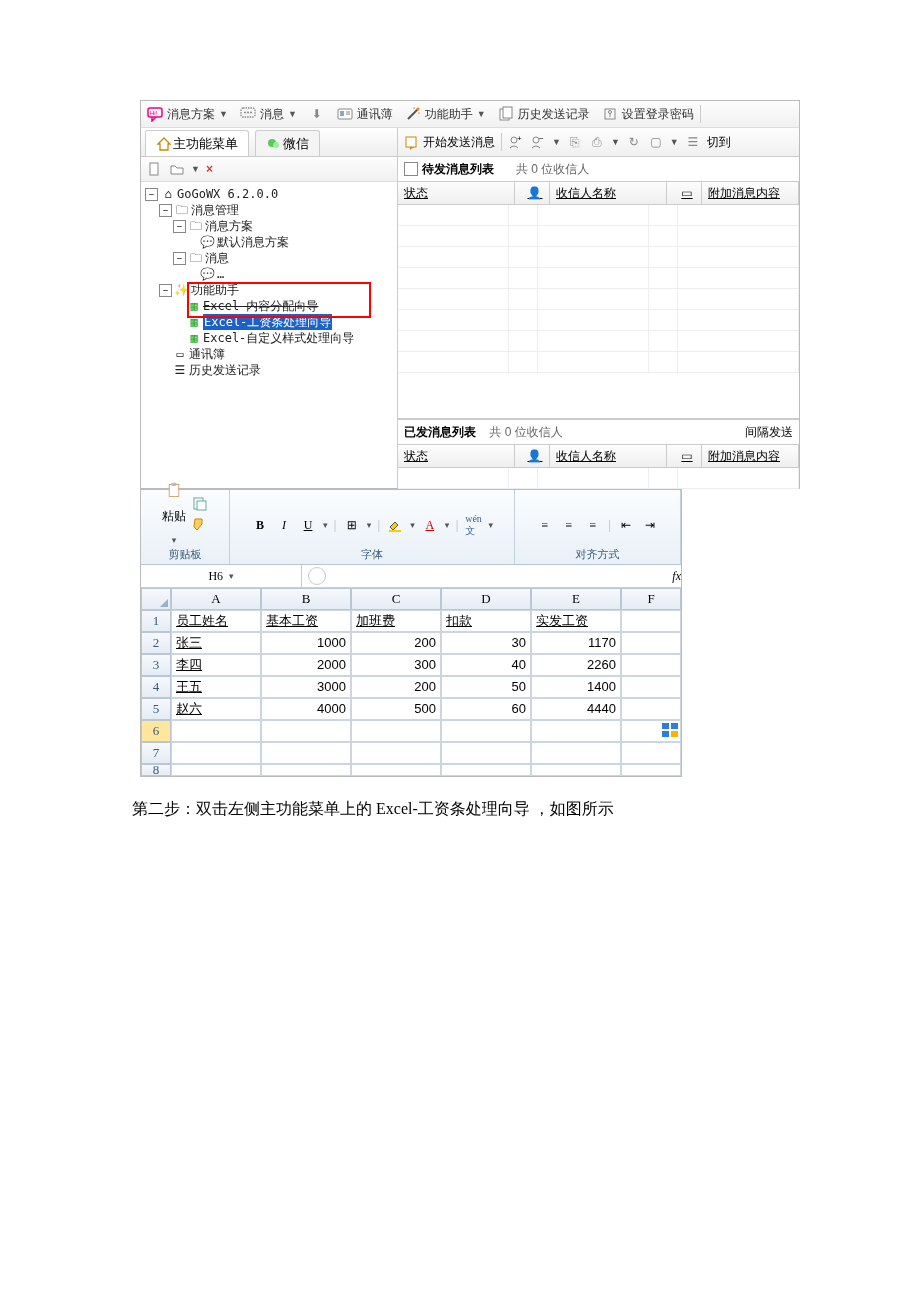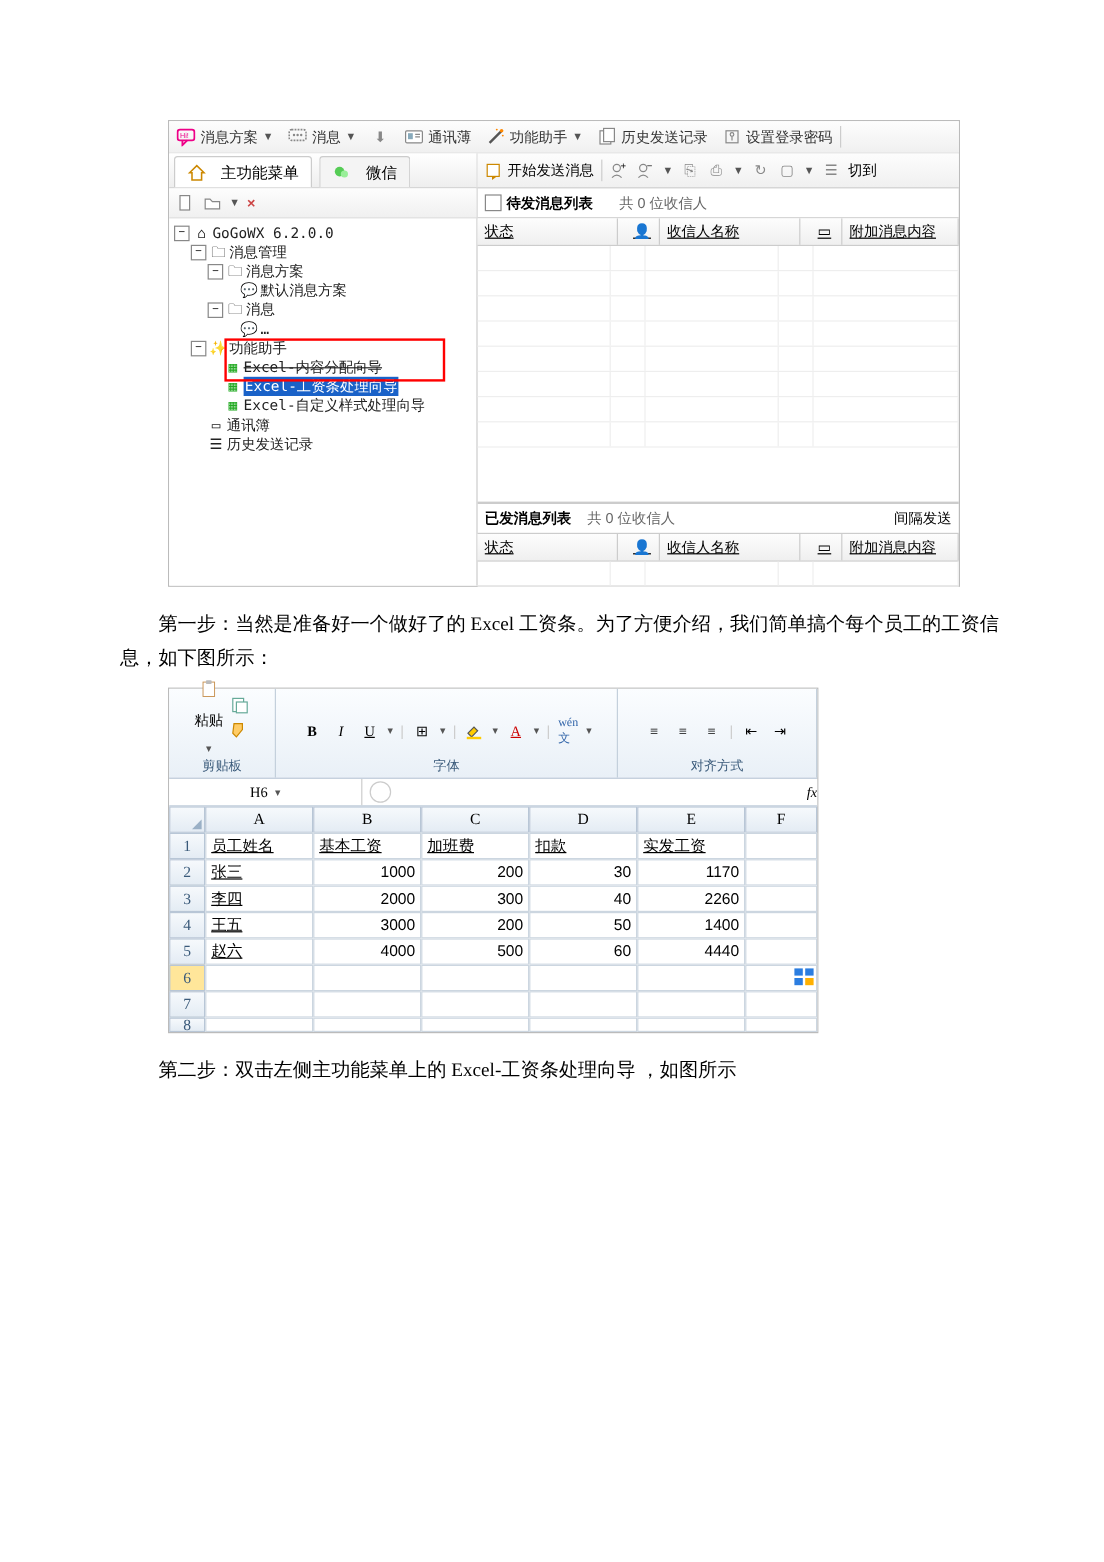--- a/index.html
+++ b/index.html
@@ -53,21 +53,21 @@
     flex-direction:column;
   }
   .tabbar {
     display:flex;
     height:28px;
     background:linear-gradient(#fff,#eee);
     border-bottom:1px solid #ccc;
     font-size:13px;
   }
   .tab {
-    display:flex; align-items:center; gap:12px;
+    display:flex; align-items:center; gap:1px;
     padding:0 10px;
     border:1px solid #ccc;
     border-bottom:none;
     background:#fff;
     margin:2px 2px 0 4px;
     border-radius:3px 3px 0 0;
   }
   .tab.inactive { background:#f4f4f4; }
   .mini-toolbar {
     display:flex; align-items:center;
@@ -551,23 +551,20 @@
                 <div class="c3"></div>
                 <div class="c4"></div>
                 <div class="c5"></div>
               </div>
           </div>
         </div>
       </div>
     </div>
   </div>
 
-  <div class="bodytext">
-    <span class="indent">第一步：当然是准备好一个做好了的 Excel 工资条。为了方便介绍，我们简单搞个每个员工的工资信息，如下图所示：</span>
-  </div>
 
   <div class="excelshot">
     <div class="ribbon">
       <div class="ribbongroup" style="width:72px">
         <div class="paste">
           <div class="paste-big">
             <span class="icon-box">
                 <svg viewBox="0 0 16 20" width="18" height="22">
                   <rect x="2" y="3" width="12" height="15" fill="#fff" stroke="#c99455"></rect>
                   <rect x="5" y="1" width="6" height="4" rx="1" fill="#bbb"></rect>

